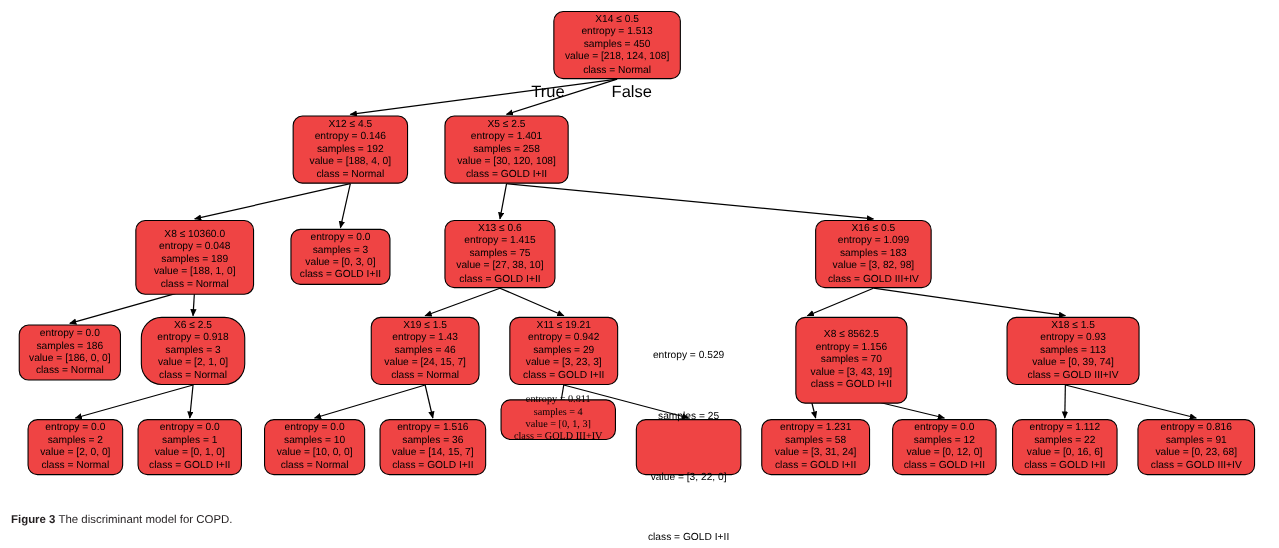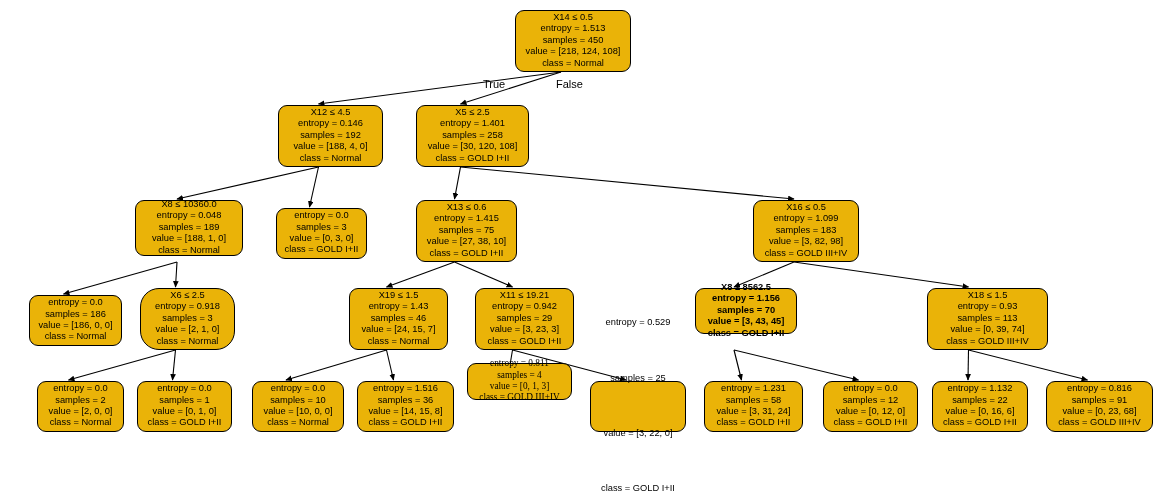--- a/index.html
+++ b/index.html
@@ -32,39 +32,38 @@
     left: 0;
     top: 0;
     width: 1163px;
     height: 460px;
   }
   .tree-node {
     position: absolute;
     box-sizing: border-box;
     border: 1px solid #000000;
     border-radius: 9px;
-    background: #eab308;
+    background: #ef4444;
     color: #000000;
     font-size: 9.3px;
     line-height: 11.4px;
     text-align: center;
     padding: 2px 4px 3px 4px;
     white-space: nowrap;
     display: flex;
     flex-direction: column;
     justify-content: center;
     align-items: center;
-    margin-left: 12px;
   }
   .tree-node .nline {
     display: block;
   }
   .edge-label {
     position: absolute;
-    font-size: 11px;
+    font-size: 15px;
     line-height: 10px;
     color: #000000;
     white-space: nowrap;
   }
   #caption {
     position: absolute;
     left: 10px;
     top: 466px;
     font-size: 10.4px;
     line-height: 14px;
@@ -127,21 +126,21 @@
         <span class="nline">value = [188, 4, 0]</span>
         <span class="nline">class = Normal</span>
       </div>
       <div class="tree-node" style="left: 404px; top: 105px; width: 113px; height: 62px;">
         <span class="nline">X5 ≤ 2.5</span>
         <span class="nline">entropy = 1.401</span>
         <span class="nline">samples = 258</span>
         <span class="nline">value = [30, 120, 108]</span>
         <span class="nline">class = GOLD I+II</span>
       </div>
-      <div class="tree-node" style="left: 123px; top: 200px; width: 108px; height: 56px;">
+      <div class="tree-node" style="left: 123px; top: 200px; width: 108px; height: 68px; justify-content: flex-end;">
         <span class="nline">X8 ≤ 10360.0</span>
         <span class="nline">entropy = 0.048</span>
         <span class="nline">samples = 189</span>
         <span class="nline">value = [188, 1, 0]</span>
         <span class="nline">class = Normal</span>
       </div>
       <div class="tree-node" style="left: 264px; top: 208px; width: 91px; height: 51px;">
         <span class="nline">entropy = 0.0</span>
         <span class="nline">samples = 3</span>
         <span class="nline">value = [0, 3, 0]</span>
@@ -181,25 +180,25 @@
         <span class="nline">value = [24, 15, 7]</span>
         <span class="nline">class = Normal</span>
       </div>
       <div class="tree-node" style="left: 463px; top: 288px; width: 99px; height: 62px;">
         <span class="nline">X11 ≤ 19.21</span>
         <span class="nline">entropy = 0.942</span>
         <span class="nline">samples = 29</span>
         <span class="nline">value = [3, 23, 3]</span>
         <span class="nline">class = GOLD I+II</span>
       </div>
-      <div class="tree-node" style="left: 683px; top: 288px; width: 102px; height: 46px; font-weight: bold;">
+      <div class="tree-node" style="left: 723px; top: 288px; width: 102px; height: 79px;">
         <span class="nline">X8 ≤ 8562.5</span>
         <span class="nline">entropy = 1.156</span>
         <span class="nline">samples = 70</span>
-        <span class="nline">value = [3, 43, 45]</span>
+        <span class="nline">value = [3, 43, 19]</span>
         <span class="nline">class = GOLD I+II</span>
       </div>
       <div class="tree-node" style="left: 915px; top: 288px; width: 121px; height: 62px;">
         <span class="nline">X18 ≤ 1.5</span>
         <span class="nline">entropy = 0.93</span>
         <span class="nline">samples = 113</span>
         <span class="nline">value = [0, 39, 74]</span>
         <span class="nline">class = GOLD III+IV</span>
       </div>
       <div class="tree-node" style="left: 25px; top: 381px; width: 87px; height: 51px;">
@@ -216,21 +215,21 @@
       </div>
       <div class="tree-node" style="left: 240px; top: 381px; width: 92px; height: 51px;">
         <span class="nline">entropy = 0.0</span>
         <span class="nline">samples = 10</span>
         <span class="nline">value = [10, 0, 0]</span>
         <span class="nline">class = Normal</span>
       </div>
       <div class="tree-node" style="left: 345px; top: 381px; width: 97px; height: 51px;">
         <span class="nline">entropy = 1.516</span>
         <span class="nline">samples = 36</span>
-        <span class="nline">value = [14, 15, 8]</span>
+        <span class="nline">value = [14, 15, 7]</span>
         <span class="nline">class = GOLD I+II</span>
       </div>
       <div class="tree-node" style="left: 455px; top: 363px; width: 105px; height: 37px; font-family: Liberation Serif, serif;">
         <span class="nline">entropy = 0.811</span>
         <span class="nline">samples = 4</span>
         <span class="nline">value = [0, 1, 3]</span>
         <span class="nline">class = GOLD III+IV</span>
       </div>
       <div class="tree-node" style="left: 578px; top: 381px; width: 96px; height: 51px; gap: 44px;">
         <span class="nline">entropy = 0.529</span>
@@ -244,29 +243,33 @@
         <span class="nline">value = [3, 31, 24]</span>
         <span class="nline">class = GOLD I+II</span>
       </div>
       <div class="tree-node" style="left: 811px; top: 381px; width: 95px; height: 51px;">
         <span class="nline">entropy = 0.0</span>
         <span class="nline">samples = 12</span>
         <span class="nline">value = [0, 12, 0]</span>
         <span class="nline">class = GOLD I+II</span>
       </div>
       <div class="tree-node" style="left: 920px; top: 381px; width: 96px; height: 51px;">
-        <span class="nline">entropy = 1.132</span>
+        <span class="nline">entropy = 1.112</span>
         <span class="nline">samples = 22</span>
         <span class="nline">value = [0, 16, 6]</span>
         <span class="nline">class = GOLD I+II</span>
       </div>
       <div class="tree-node" style="left: 1034px; top: 381px; width: 107px; height: 51px;">
         <span class="nline">entropy = 0.816</span>
         <span class="nline">samples = 91</span>
         <span class="nline">value = [0, 23, 68]</span>
         <span class="nline">class = GOLD III+IV</span>
       </div>
       <div class="edge-label" style="left: 483px; top: 79px;">True</div>
       <div class="edge-label" style="left: 556px; top: 79px;">False</div>
     </div>
 
+  <div id="caption">
+    <span class="cap-label">Figure 3</span>
+    <span>The discriminant model for COPD.</span>
+  </div>
 
 </div>
 
 </body></html>

